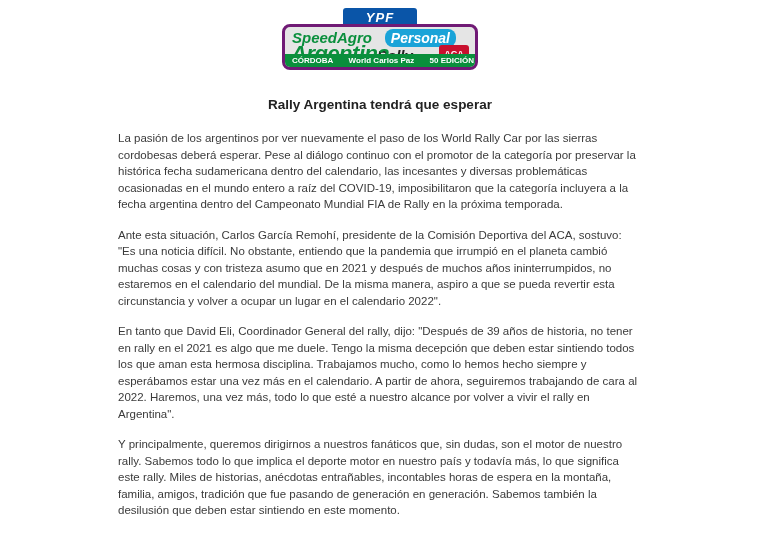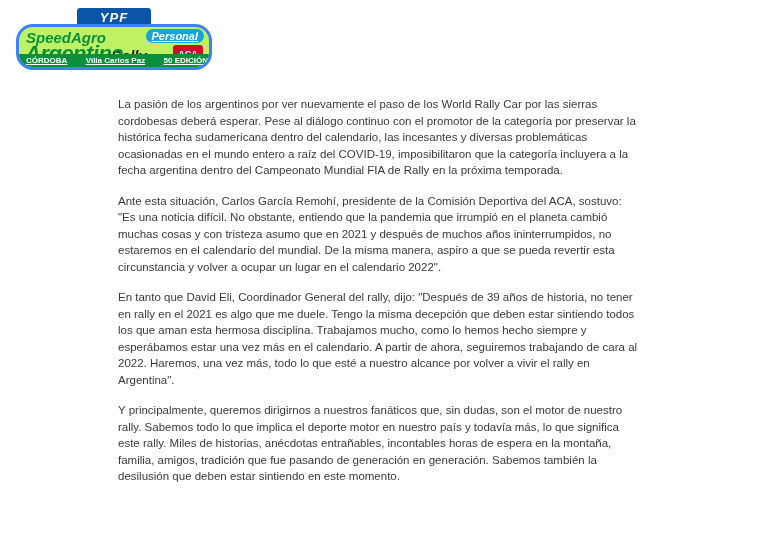--- a/index.html
+++ b/index.html
@@ -18,24 +18,23 @@
     position: relative;
     width: 760px;
     height: 558px;
     background: #ffffff;
   }
 
   
   .logo-wrap {
     width: 100%;
     display: flex;
-    justify-content: flex-start;
+    justify-content: center;
     padding-top: 8px;
     box-sizing: border-box;
-    padding-left: 16px;
   }
   .logo {
     position: relative;
     width: 196px;
     height: 76px;
   }
   .logo-ypf {
     position: absolute;
     top: 0;
     left: 50%;
@@ -51,23 +50,23 @@
     letter-spacing: 1px;
     text-align: center;
     line-height: 20px;
   }
   .logo-body {
     position: absolute;
     top: 16px;
     left: 0;
     width: 196px;
     height: 46px;
-    background: #bef264;
-    border: 3px solid #3b82f6;
-    border-radius: 17px;
+    background: #e5e5e5;
+    border: 3px solid #701a75;
+    border-radius: 8px;
     box-sizing: border-box;
     overflow: hidden;
   }
   .logo-speedagro {
     position: absolute;
     top: 3px;
     left: 7px;
     color: #0a8f3c;
     font-size: 15px;
     font-weight: bold;
@@ -79,29 +78,28 @@
     top: 20px;
     left: 92px;
     color: #222222;
     font-size: 15px;
     font-weight: bold;
     font-style: italic;
   }
   .logo-personal {
     position: absolute;
     top: 2px;
-    right: 5px;
+    right: 19px;
     background: #1aa3d8;
     color: #ffffff;
-    font-size: 11px;
+    font-size: 14px;
     font-style: italic;
     font-weight: bold;
     padding: 1px 6px;
     border-radius: 8px;
-    text-decoration: underline;
   }
   .logo-argentina {
     position: absolute;
     top: 16px;
     left: 6px;
     color: #0a8f3c;
     font-size: 22px;
     font-weight: bold;
     font-style: italic;
     line-height: 22px;
@@ -129,21 +127,20 @@
     height: 13px;
     background: #0a8f3c;
     color: #ffffff;
     font-size: 8px;
     font-weight: bold;
     display: flex;
     align-items: center;
     justify-content: space-between;
     padding: 0 7px;
     box-sizing: border-box;
-    text-decoration: underline;
   }
   .logo-footer span { white-space: nowrap; }
 
   
   .article {
     padding: 12px 118px 0 118px;
     box-sizing: border-box;
   }
   .headline {
     text-align: center;
@@ -170,28 +167,29 @@
     <div class="logo">
       <div class="logo-ypf">YPF</div>
       <div class="logo-body">
         <div class="logo-speedagro">SpeedAgro</div>
         <div class="logo-rally-small">Rally</div>
         <div class="logo-personal">Personal</div>
         <div class="logo-argentina">Argentina</div>
         <div class="logo-aca">ACA</div>
         <div class="logo-footer">
           <span>CÓRDOBA</span>
-          <span>Villa Carlos Paz</span>
+          <span>World Carlos Paz</span>
           <span>50 EDICIÓN</span>
         </div>
       </div>
     </div>
   </div>
 
   <div class="article">
+    <h1 class="headline">Rally Argentina tendrá que esperar</h1>
     <p class="para">La pasión de los argentinos por ver nuevamente el paso de los World Rally Car por las sierras cordobesas deberá esperar. Pese al diálogo continuo con el promotor de la categoría por preservar la histórica fecha sudamericana dentro del calendario, las incesantes y diversas problemáticas ocasionadas en el mundo entero a raíz del COVID-19, imposibilitaron que la categoría incluyera a la fecha argentina dentro del Campeonato Mundial FIA de Rally en la próxima temporada.</p>
     <p class="para">Ante esta situación, Carlos García Remohí, presidente de la Comisión Deportiva del ACA, sostuvo: "Es una noticia difícil. No obstante, entiendo que la pandemia que irrumpió en el planeta cambió muchas cosas y con tristeza asumo que en 2021 y después de muchos años ininterrumpidos, no estaremos en el calendario del mundial. De la misma manera, aspiro a que se pueda revertir esta circunstancia y volver a ocupar un lugar en el calendario 2022".</p>
     <p class="para">En tanto que David Eli, Coordinador General del rally, dijo: "Después de 39 años de historia, no tener en rally en el 2021 es algo que me duele. Tengo la misma decepción que deben estar sintiendo todos los que aman esta hermosa disciplina. Trabajamos mucho, como lo hemos hecho siempre y esperábamos estar una vez más en el calendario. A partir de ahora, seguiremos trabajando de cara al 2022. Haremos, una vez más, todo lo que esté a nuestro alcance por volver a vivir el rally en Argentina".</p>
     <p class="para">Y principalmente, queremos dirigirnos a nuestros fanáticos que, sin dudas, son el motor de nuestro rally. Sabemos todo lo que implica el deporte motor en nuestro país y todavía más, lo que significa este rally. Miles de historias, anécdotas entrañables, incontables horas de espera en la montaña, familia, amigos, tradición que fue pasando de generación en generación. Sabemos también la desilusión que deben estar sintiendo en este momento.</p>
 
   </div>
 
 </div>
 
 </body></html>

